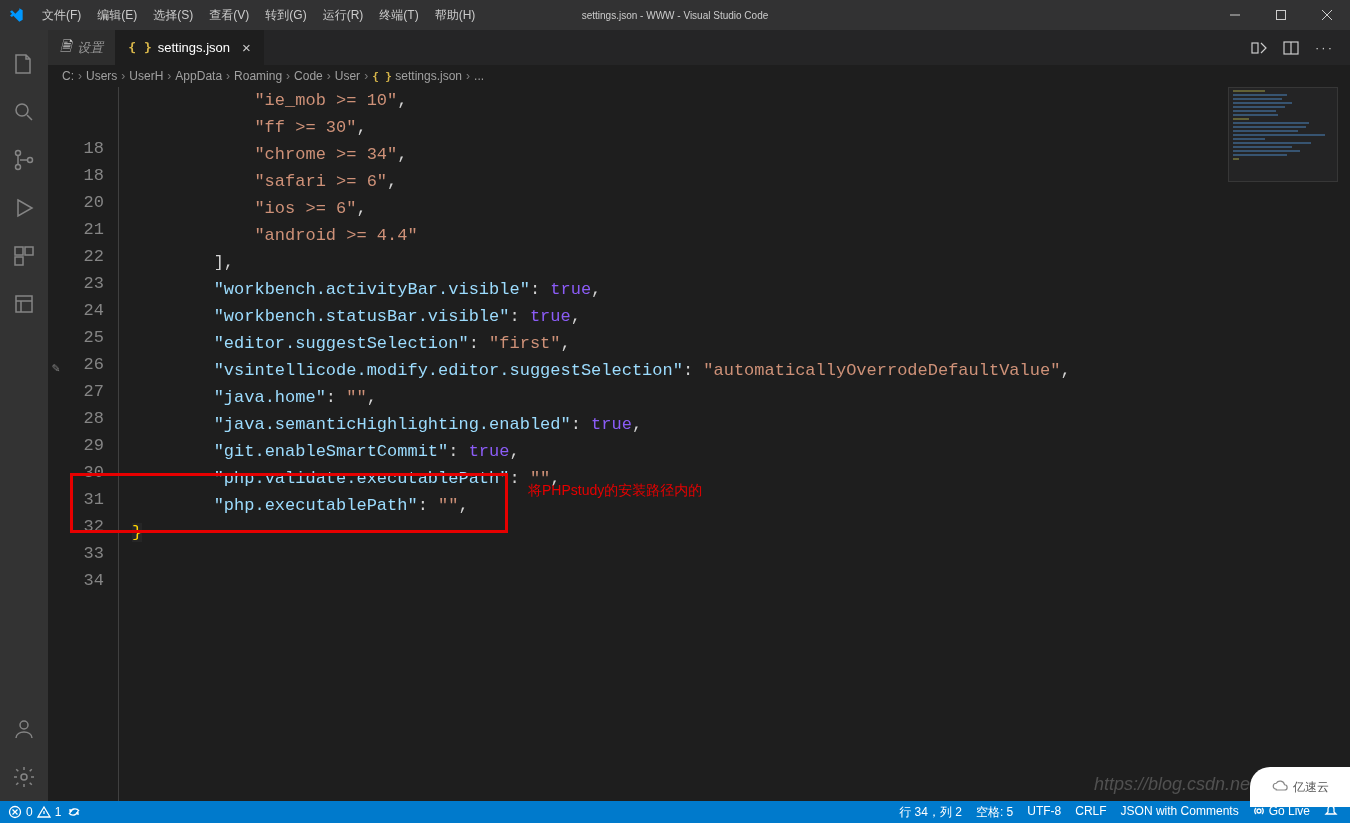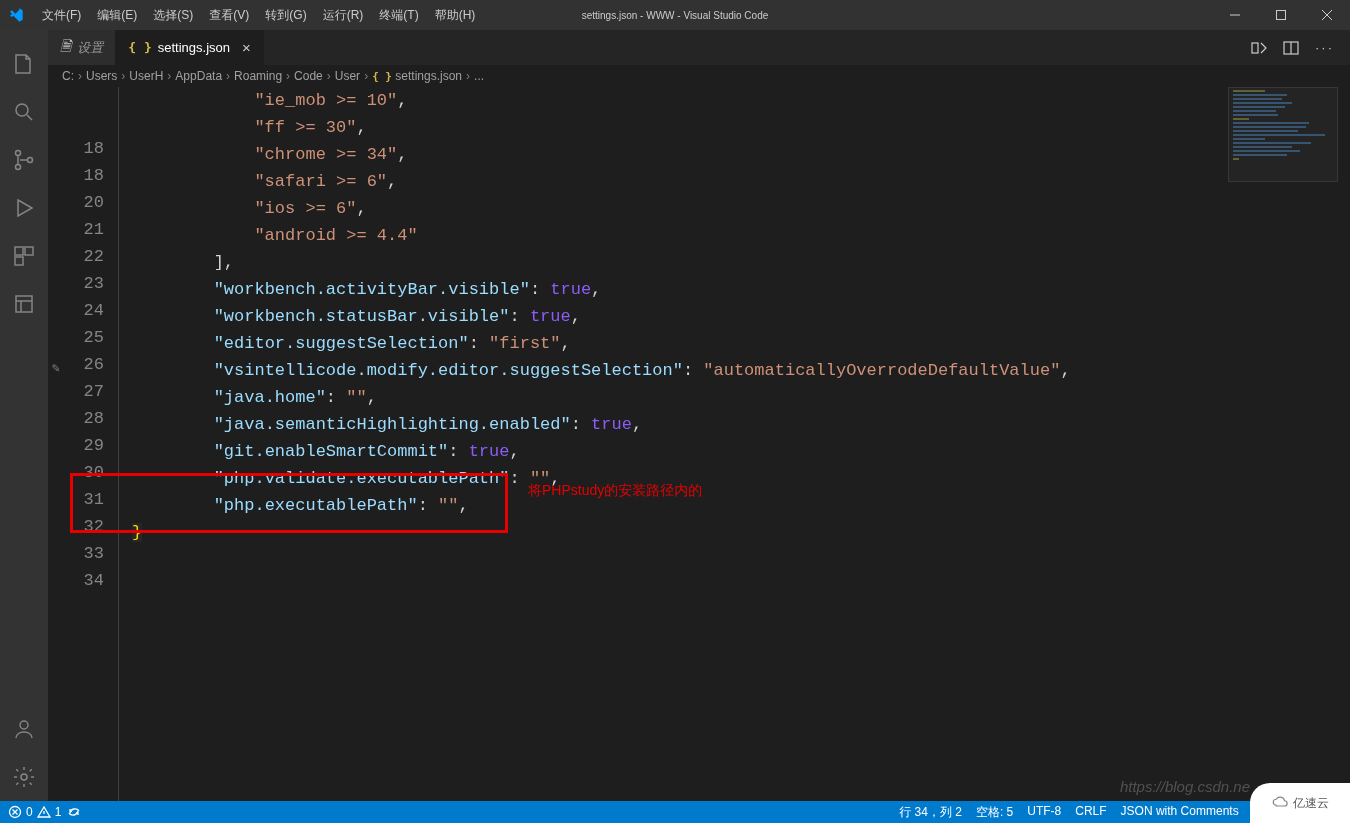--- a/index.html
+++ b/index.html
@@ -39,22 +39,22 @@
 .tok-brace-y { color:#ffd602; background:rgba(100,100,100,.12);}
 .highlight-box { position:absolute; border:3px solid #e60000; pointer-events:none; }
 .annotation { position:absolute; color:#e60000; font-size:14px; font-family:"Microsoft YaHei",sans-serif; line-height:1.9; }
 .minimap { position:absolute; right:12px; top:0; width:110px; height:95px; border:1px solid #3a3a3a; background:#252526; opacity:.9; }
 .mm-row { height:2px; margin:2px 4px; background:#3a5a7a; }
 .mm-y { background:#6a6a3a; }
 .status-bar { height:22px; background:#007acc; color:#fff; display:flex; align-items:center; font-size:12px; }
 .sb-left { display:flex; align-items:center; gap:6px; padding-left:8px; }
 .sb-right { margin-left:auto; display:flex; align-items:flex-start; gap:14px; padding-right:12px; }
 .sb-item { display:flex; align-items:center; gap:4px; cursor:pointer; }
-.watermark { position:absolute; right:100px; bottom:28px; color:#7a7a7a; font-size:15px; font-style:italic; opacity:.55; }
-.logo-badge { position:absolute; right:0; bottom:0; width:100px; height:40px; background:#fff; border-top-left-radius:20px; display:flex; align-items:center; justify-content:center; color:#555; font-size:12px; gap:4px; }
+.watermark { position:absolute; right:100px; bottom:28px; color:#7a7a7a; font-size:18px; font-style:italic; opacity:.55; }
+.logo-badge { position:absolute; right:0; bottom:16px; width:100px; height:40px; background:#fff; border-top-left-radius:20px; display:flex; align-items:center; justify-content:center; color:#555; font-size:12px; gap:4px; }
 .doc-icon { font-size:14px; color:#c8c8c8; }
 svg { display:block; }
 </style>
 </head>
 <body>
 
 <div class="title-bar">
   <svg class="vscode-icon" viewBox="0 0 24 24">
       <path fill="#0098ff" d="M17 2l5 3v14l-5 3-9-9 9-9zM3 7l3-2 5 5-5 5-3-2 3-3-3-3z"></path>
     </svg>

